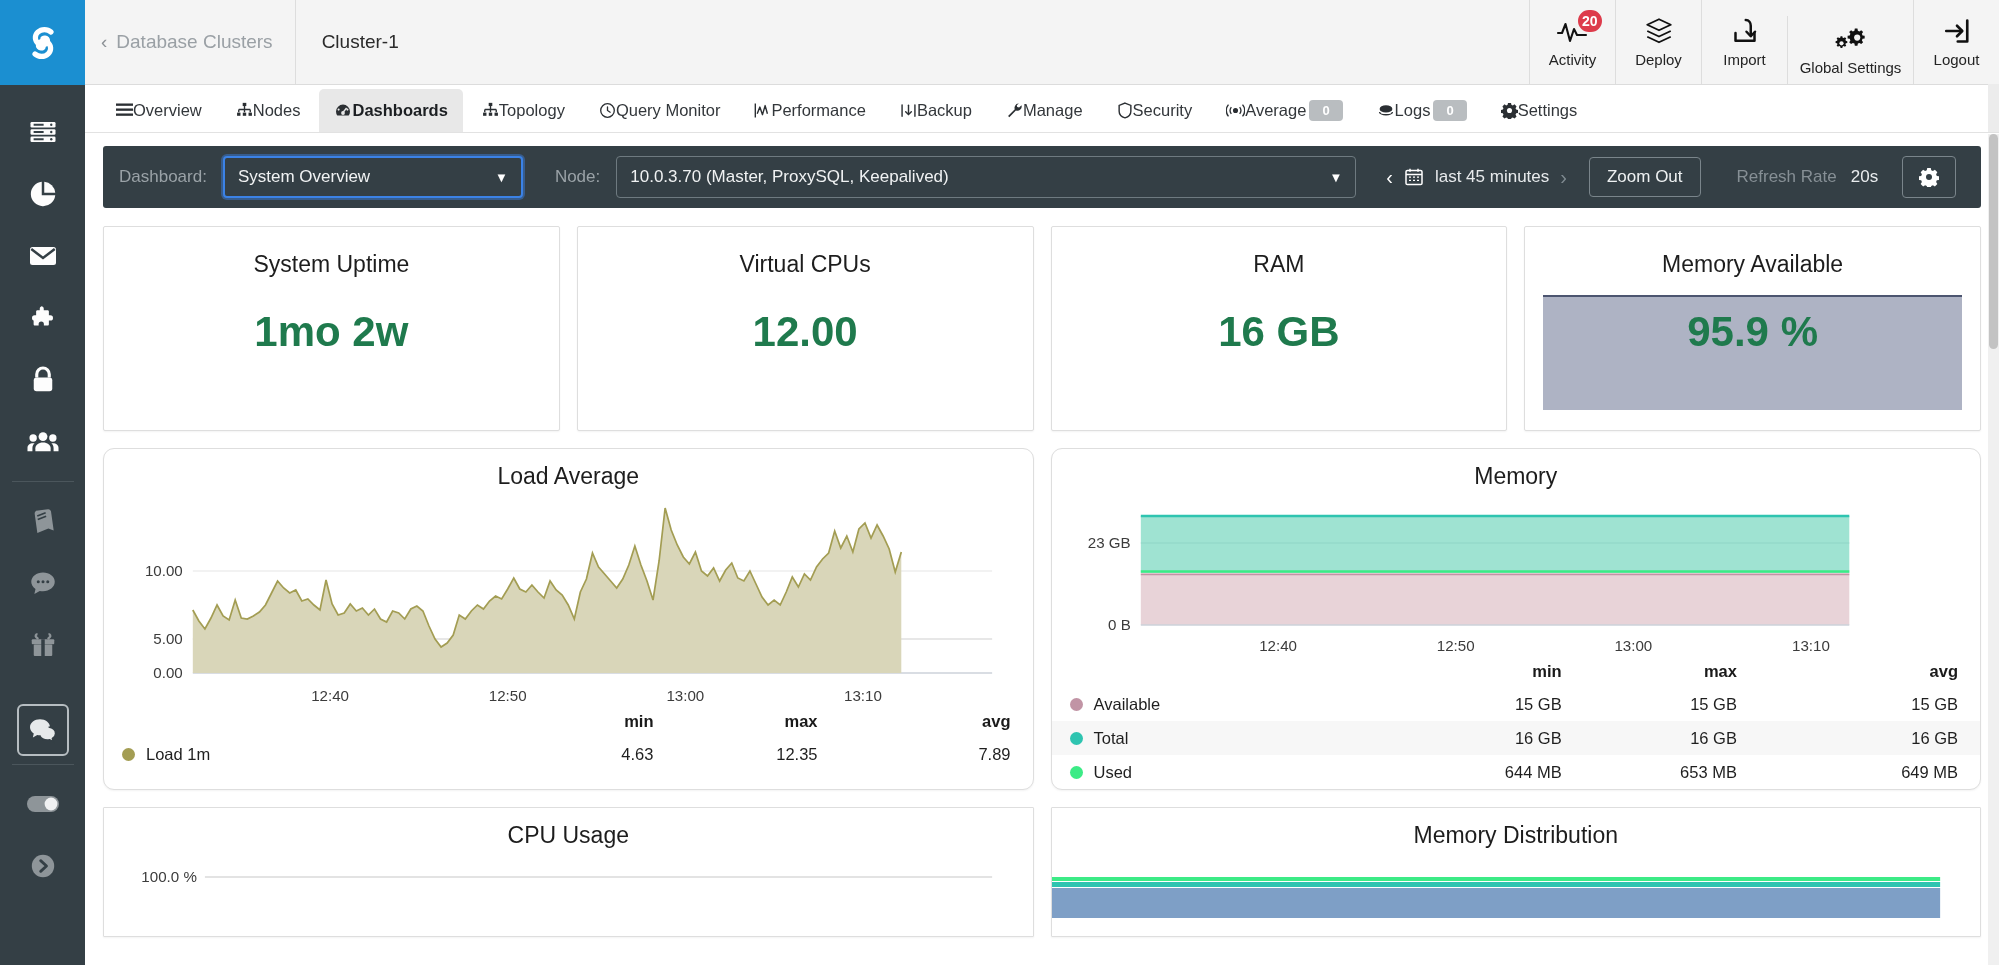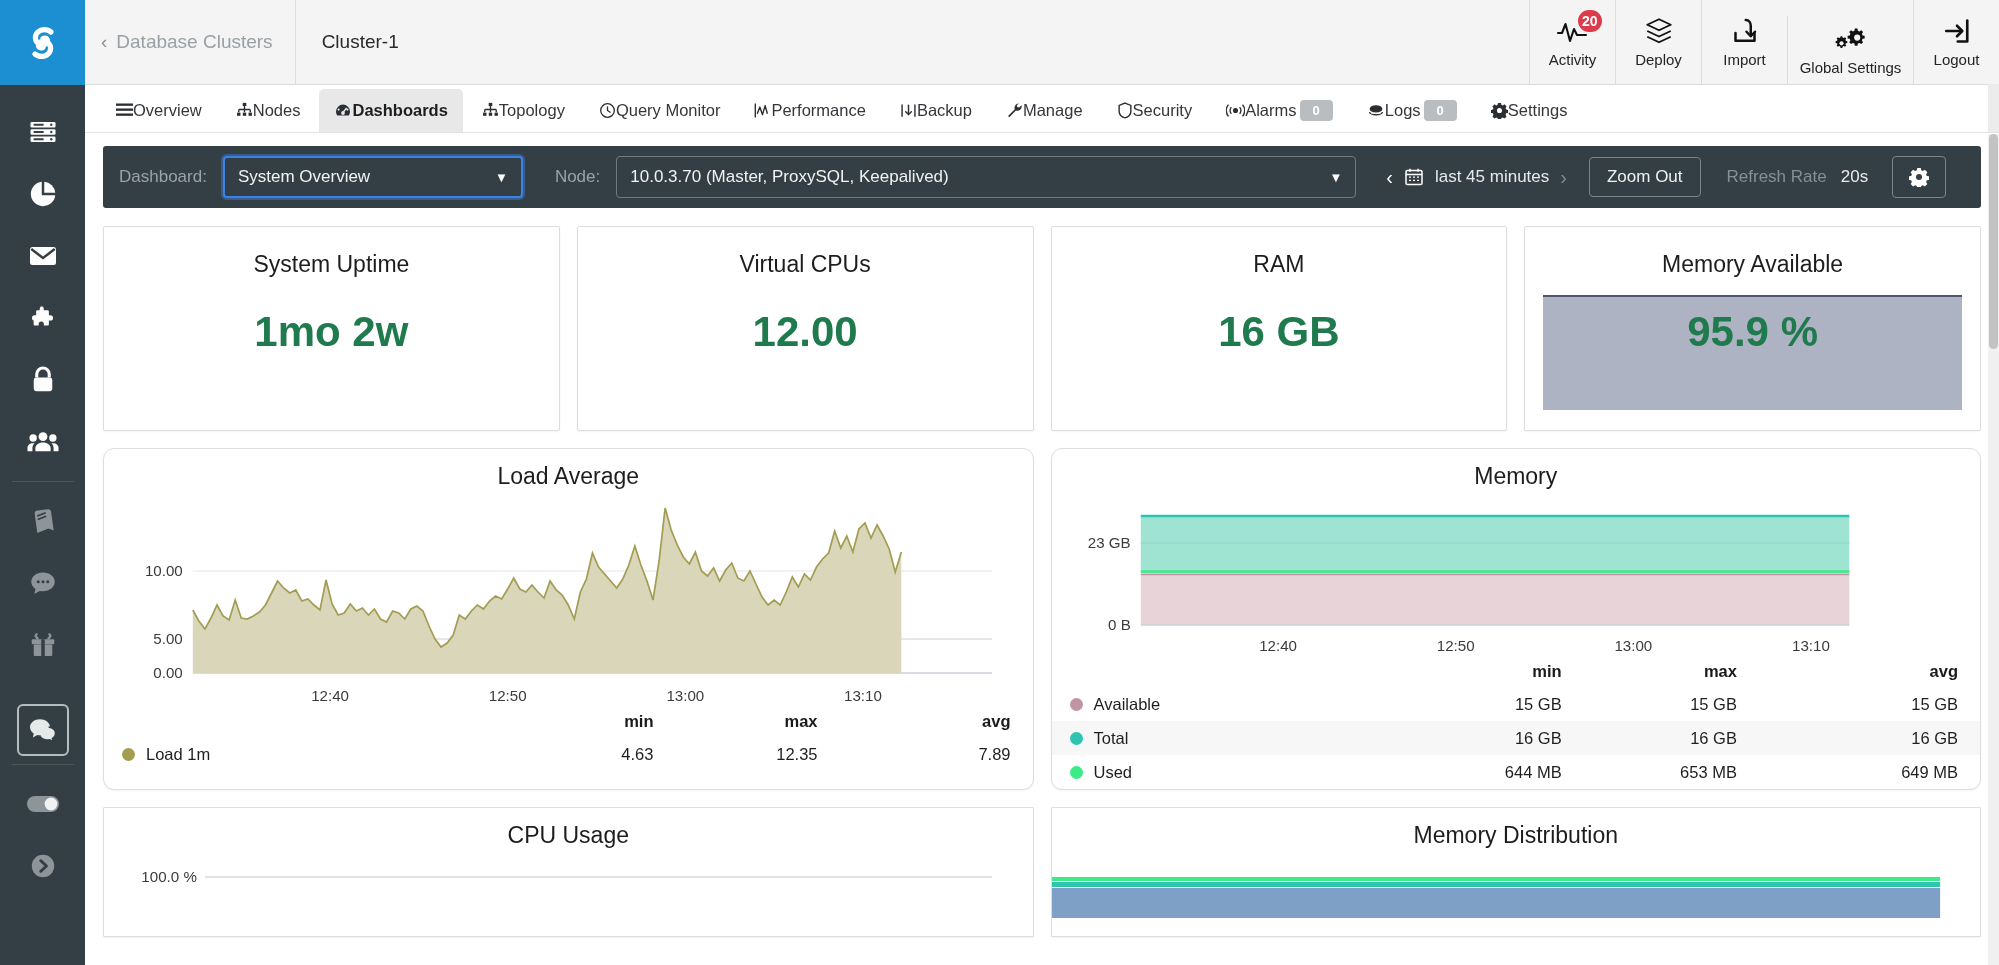--- a/index.html
+++ b/index.html
@@ -169,21 +169,21 @@
   .timerange { display: flex; align-items: center; gap: 11px; color: #e7eaec; }
   .tr-arrow { color: #ffffff; font-size: 20px; cursor: pointer; }
   .tr-arrow.next { color: #7f8a90; }
   .tr-text { font-size: 17px; white-space: nowrap; }
   .btn-outline {
     border: 1px solid #7a858b; border-radius: 4px;
     color: #eef1f2; font-size: 17px;
     padding: 9px 17px; cursor: pointer;
     margin-left: 18px; white-space: nowrap;
   }
-  .refresh-label { color: #868f95; font-size: 17px; margin-left: 22px; white-space: nowrap;}
+  .refresh-label { color: #868f95; font-size: 17px; margin-left: 32px; white-space: nowrap;}
   .refresh-val { color: #e9ecee; font-size: 17px; margin-left: 10px; }
   .gear-btn {
     margin-left: 20px;
     width: 54px; height: 42px;
     border: 1px solid #7a858b; border-radius: 4px;
     display: flex; align-items: center; justify-content: center;
     color: #ffffff; cursor: pointer;
   }
 
   
@@ -567,21 +567,21 @@
       </div>
 
       <div class="tab">
         <span class="ticon">
           <svg width="19" height="17" viewBox="0 0 20 16" fill="none" stroke="currentColor" stroke-width="1.4">
             <circle cx="10" cy="8" r="2" fill="currentColor"></circle>
             <path d="M5.6 4.4a6 6 0 0 0 0 7.2M14.4 4.4a6 6 0 0 1 0 7.2"></path>
             <path d="M2.6 1.8a9.6 9.6 0 0 0 0 12.4M17.4 1.8a9.6 9.6 0 0 1 0 12.4"></path>
           </svg>
         </span>
-        <span>Alarms</span>
+        <span>Average</span>
         <span class="count-pill">0</span>
       </div>
 
       <div class="tab">
         <span class="ticon">
           <svg width="18" height="17" viewBox="0 0 18 16" fill="currentColor">
             <ellipse cx="9" cy="6.4" rx="6.4" ry="3.6"></ellipse>
             <path d="M2.6 9.4c0 1.6 2.9 2.9 6.4 2.9s6.4-1.3 6.4-2.9" fill="none" stroke="currentColor" stroke-width="1.4"></path>
           </svg>
         </span>

